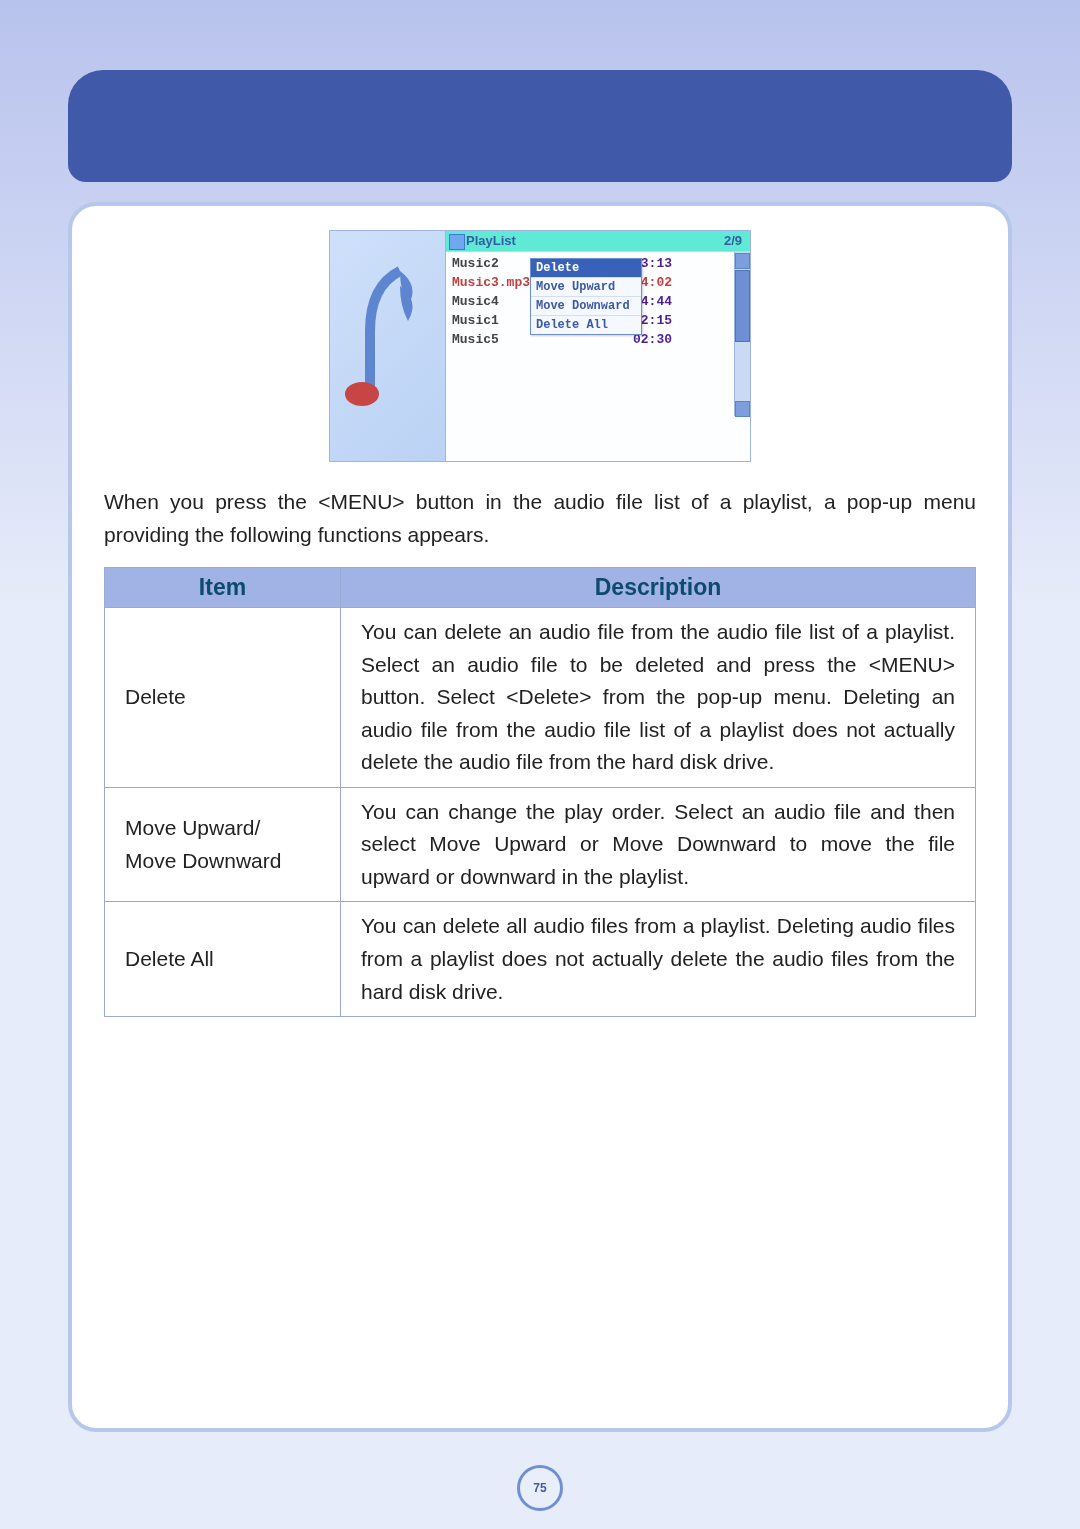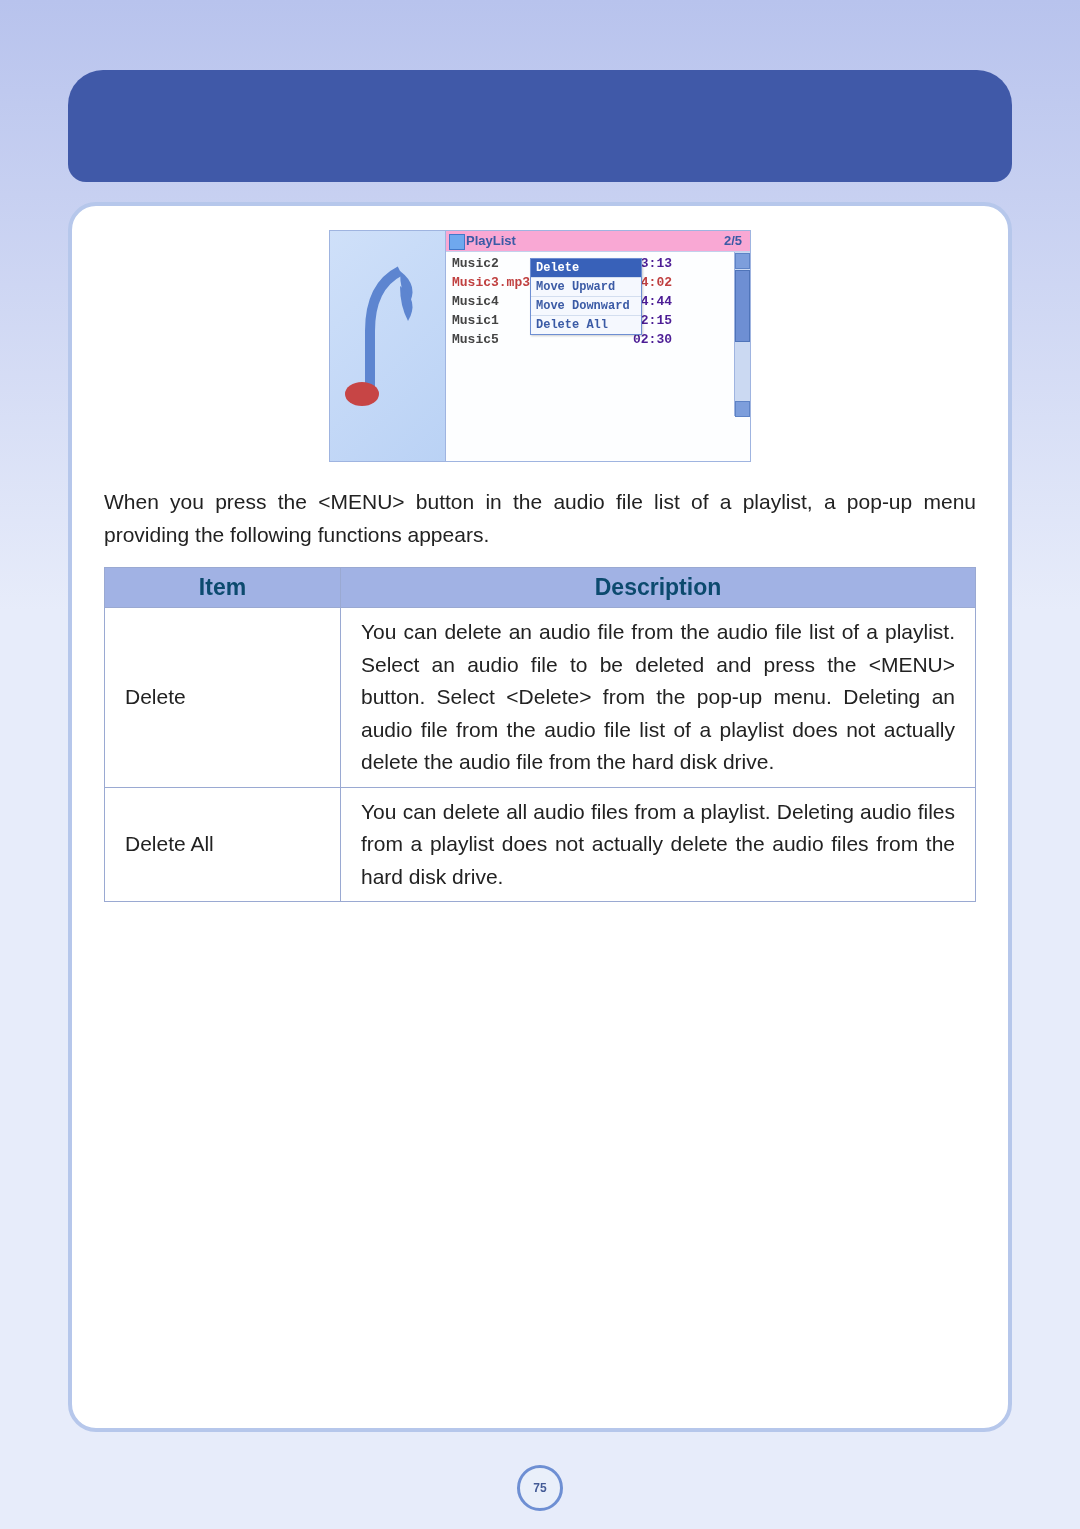--- a/index.html
+++ b/index.html
@@ -105,21 +105,21 @@
     top: 4px;
     font-size: 12px;
     color: #5678b8;
     letter-spacing: 1px;
   }
   .ss-playlist-header {
     height: 20px;
     font-size: 13px;
     font-weight: bold;
     color: #3a5aa5;
-    background: #f9a8d4;
+    background: #5eead4;
     border-bottom: 1px solid #c2d1ec;
     padding-left: 20px;
     line-height: 20px;
     position: relative;
   }
   .ss-playlist-header .page-count {
     position: absolute;
     right: 8px;
     top: 0;
     font-weight: bold;
@@ -274,21 +274,21 @@
               <path d="M60 10 Q30 25 30 70 L30 130" stroke="#5d85d0" stroke-width="10" fill="none"></path>
               <ellipse cx="22" cy="133" rx="17" ry="12" fill="#c74545"></ellipse>
               <path d="M60 10 Q80 25 68 45 Q60 30 60 10" fill="#5d85d0"></path>
               <path d="M60 25 Q80 40 68 60 Q60 45 60 25" fill="#5d85d0"></path>
             </svg>
           </div>
           <div class="screenshot-right">
             <div class="ss-playlist-header">
               <span class="list-ico"></span>
               <span>PlayList</span>
-              <span class="page-count">2/5</span>
+              <span class="page-count">2/9</span>
             </div>
             <div class="ss-body">
               <div class="ss-list">
                 <div class="row">
                   <span class="name">Music2</span>
                   <span class="time">03:13</span>
                 </div>
                 <div class="row sel">
                   <span class="name">Music3.mp3</span>
                   <span class="time">04:02</span>
@@ -331,20 +331,25 @@
         <tbody>
             <tr>
           <th>Item</th>
           <th>Description</th>
         </tr>
         <tr>
           <td class="leftcell">Delete</td>
           <td>You can delete an audio file from the audio file list of a playlist. Select an audio file to be deleted and press the &lt;MENU&gt; button. Select &lt;Delete&gt; from the pop-up menu. Deleting an audio file from the audio file list of a playlist does not actually delete the audio file from the hard disk drive.</td>
         </tr>
         <tr>
+          <td class="leftcell">Move Upward/
+Move Downward</td>
+          <td>You can change the play order. Select an audio file and then select Move Upward or Move Downward to move the file upward or downward in the playlist.</td>
+        </tr>
+        <tr>
           <td class="leftcell">Delete All</td>
           <td>You can delete all audio files from a playlist. Deleting audio files from a playlist does not actually delete the audio files from the hard disk drive.</td>
         </tr>
       </tbody>
         </table>
 
     </div>
   </div>
 
   <div class="page-number-badge">75</div>

